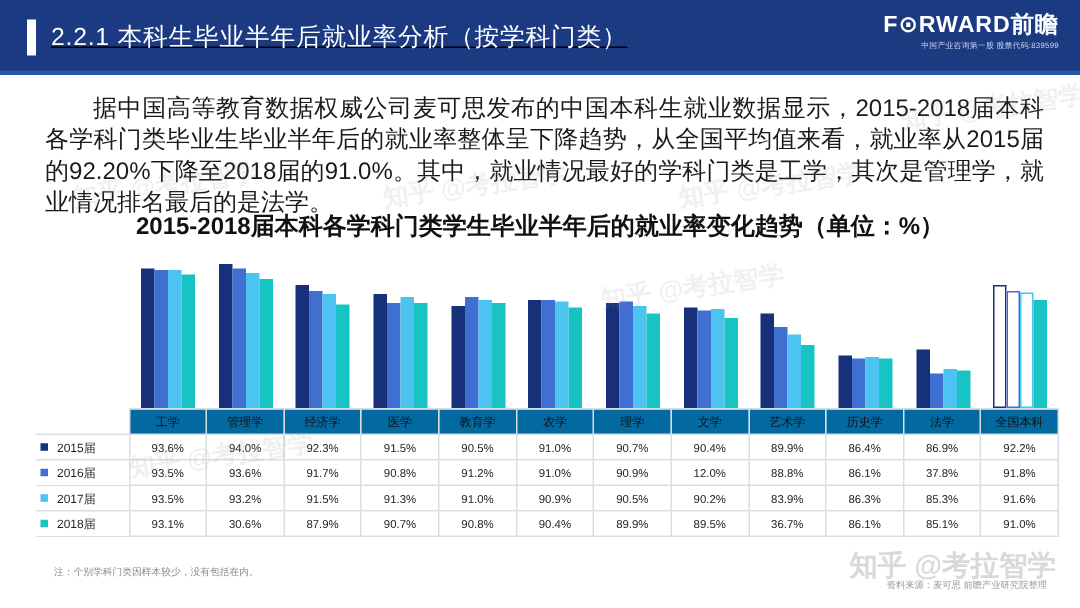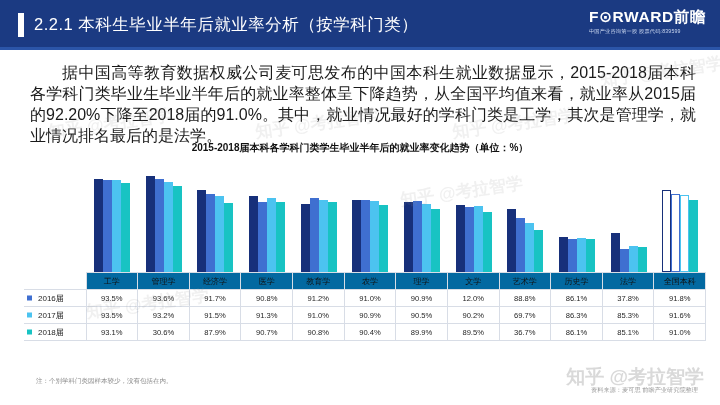--- a/index.html
+++ b/index.html
@@ -13,42 +13,42 @@
     position: relative;
     width: 720px; height: 405px;
     background: #ffffff;
   }
 
   
   #header {
     position: absolute; left: 0; top: 0;
     width: 720px; height: 50px;
     background: #1b3a82;
-    display: flex; align-items: center;
+    display: flex; align-items: center; text-decoration: underline;
   }
   #header-stripe {
     position: absolute; left: 0; bottom: 0;
     width: 720px; height: 3px;
     background: #2b55a8;
   }
   #accent-bar {
     width: 6px; height: 24px;
     background: #ffffff;
     margin-left: 18px; margin-right: 10px;
     flex: 0 0 auto;
   }
   #header-title {
     color: #ffffff;
     font-size: 16.5px;
     letter-spacing: 0.5px;
     white-space: nowrap;
   }
   #logo {
     position: absolute; right: 14px; top: 9px;
-    text-align: left; line-height: 1;
+    text-align: right; line-height: 1;
   }
   #logo-main {
     color: #ffffff;
     font-size: 15.5px;
     font-weight: bold;
     letter-spacing: 0.6px;
     white-space: nowrap;
   }
   #logo-sub {
     color: #c9d6ef;
@@ -67,21 +67,21 @@
     color: #1a1a1a;
     text-align: justify;
   }
   #body-text p { text-indent: 2em; }
 
   
   #chart-title {
     position: absolute; left: 0; top: 141px;
     width: 720px;
     text-align: center;
-    font-size: 10px;
+    font-size: 16px;
     font-weight: bold;
     color: #111111;
   }
 
   
   #chart {
     position: absolute;
     left: 86px; top: 168px;
     width: 620px; height: 104px;
     display: flex;
@@ -299,20 +299,35 @@
             <th>理学</th>
             <th>文学</th>
             <th>艺术学</th>
             <th>历史学</th>
             <th>法学</th>
             <th>全国本科</th>
           </tr>
         </thead>
       <tbody id="tbl-body">
           <tr>
+            <td class="rowlabel"><span class="swatch" style="background: rgb(23, 48, 122);"></span><span>2015届</span></td>
+            <td>93.6%</td>
+            <td>94.0%</td>
+            <td>92.3%</td>
+            <td>91.5%</td>
+            <td>90.5%</td>
+            <td>91.0%</td>
+            <td>90.7%</td>
+            <td>90.4%</td>
+            <td>89.9%</td>
+            <td>86.4%</td>
+            <td>86.9%</td>
+            <td>92.2%</td>
+          </tr>
+          <tr>
             <td class="rowlabel"><span class="swatch" style="background: rgb(63, 111, 208);"></span><span>2016届</span></td>
             <td>93.5%</td>
             <td>93.6%</td>
             <td>91.7%</td>
             <td>90.8%</td>
             <td>91.2%</td>
             <td>91.0%</td>
             <td>90.9%</td>
             <td>12.0%</td>
             <td>88.8%</td>
@@ -323,21 +338,21 @@
           <tr>
             <td class="rowlabel"><span class="swatch" style="background: rgb(76, 195, 240);"></span><span>2017届</span></td>
             <td>93.5%</td>
             <td>93.2%</td>
             <td>91.5%</td>
             <td>91.3%</td>
             <td>91.0%</td>
             <td>90.9%</td>
             <td>90.5%</td>
             <td>90.2%</td>
-            <td>69.7%</td>
+            <td>83.9%</td>
             <td>86.3%</td>
             <td>85.3%</td>
             <td>91.6%</td>
           </tr>
           <tr>
             <td class="rowlabel"><span class="swatch" style="background: rgb(24, 195, 195);"></span><span>2018届</span></td>
             <td>93.1%</td>
             <td>30.6%</td>
             <td>87.9%</td>
             <td>90.7%</td>

